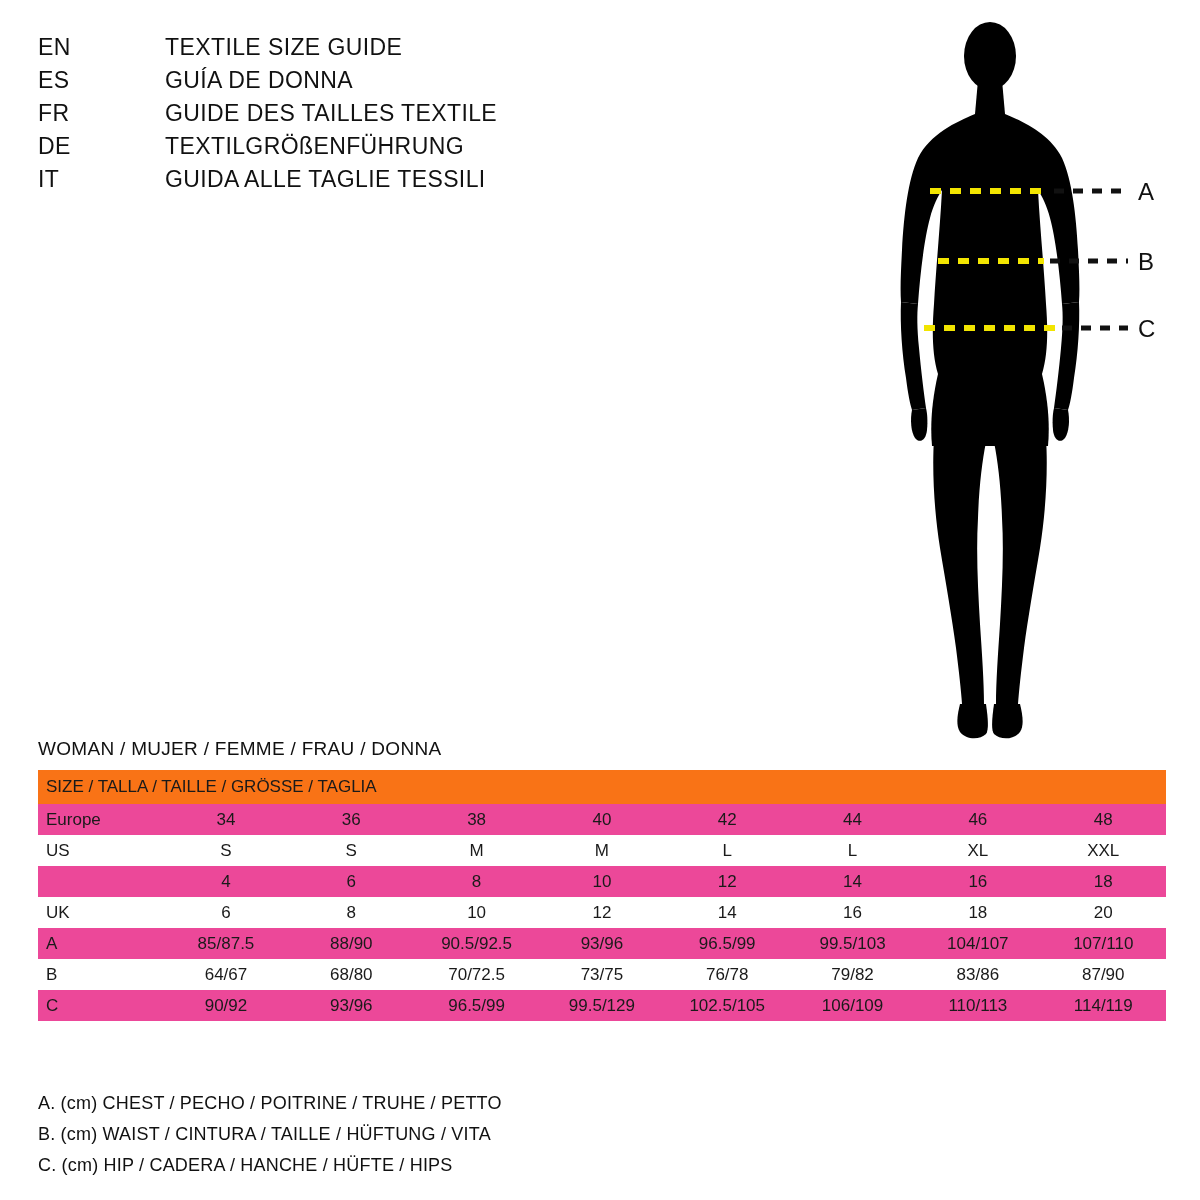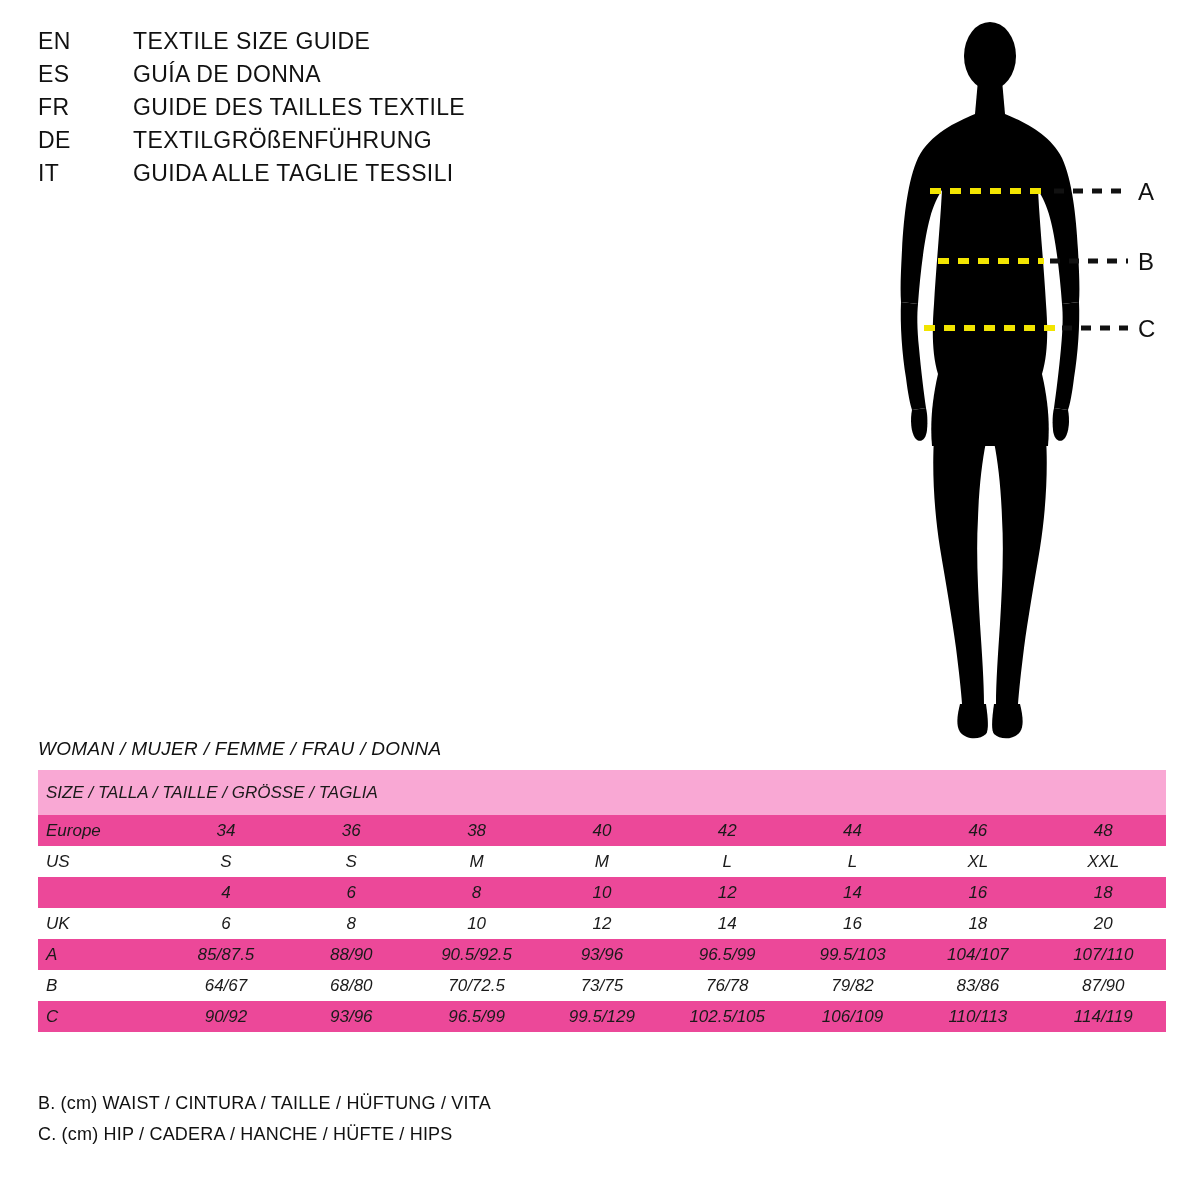--- a/index.html
+++ b/index.html
@@ -18,22 +18,23 @@
 
   
   .title-block {
     position: absolute;
     top: 28px;
     left: 38px;
     width: 520px;
   }
   .title-row {
     display: flex;
-    align-items: flex-start;
+    align-items: flex-end;
     height: 33px;
+    gap: 32px;
   }
   .title-lang {
     width: 78px;
     font-size: 23px;
     letter-spacing: 0.4px;
     color: #111;
     flex: 0 0 78px;
   }
   .title-text {
     font-size: 23px;
@@ -52,21 +53,20 @@
     height: 740px;
   }
   .figure-area svg { display: block; }
 
   
   .table-section {
     position: absolute;
     top: 738px;
     left: 38px;
     width: 1128px;
-    font-style: italic;
   }
   .section-caption {
     font-size: 19px;
     letter-spacing: 0.3px;
     color: #111;
     margin-bottom: 10px;
   }
   table.size-table {
     border-collapse: collapse;
     width: 1128px;
@@ -80,23 +80,23 @@
     padding: 0;
     text-align: center;
     vertical-align: middle;
   }
   table.size-table td.rowlabel, table.size-table th.rowlabel {
     text-align: left;
     padding-left: 8px;
     width: 182px;
   }
   tr.head-row td {
-    background: #f9a8d4;
+    background: #f97316;
     font-size: 17px;
-    height: 45px;
+    height: 34px;
   }
   tr.shade td { background: #ec4899; }
   tr.plain td { background: #ffffff; }
 
   
   .legend {
     position: absolute;
     top: 1088px;
     left: 38px;
     width: 700px;
@@ -298,15 +298,16 @@
         <td>102.5/105</td>
         <td>106/109</td>
         <td>110/113</td>
         <td>114/119</td>
       </tr>
     </tbody>
   </table>
 </div>
 
 <div class="legend">
+  <div class="legend-line">A. (cm) CHEST / PECHO / POITRINE / TRUHE / PETTO</div>
   <div class="legend-line">B. (cm) WAIST / CINTURA / TAILLE / HÜFTUNG / VITA</div>
   <div class="legend-line">C. (cm) HIP / CADERA / HANCHE / HÜFTE / HIPS</div>
 </div>
 
 </body></html>

